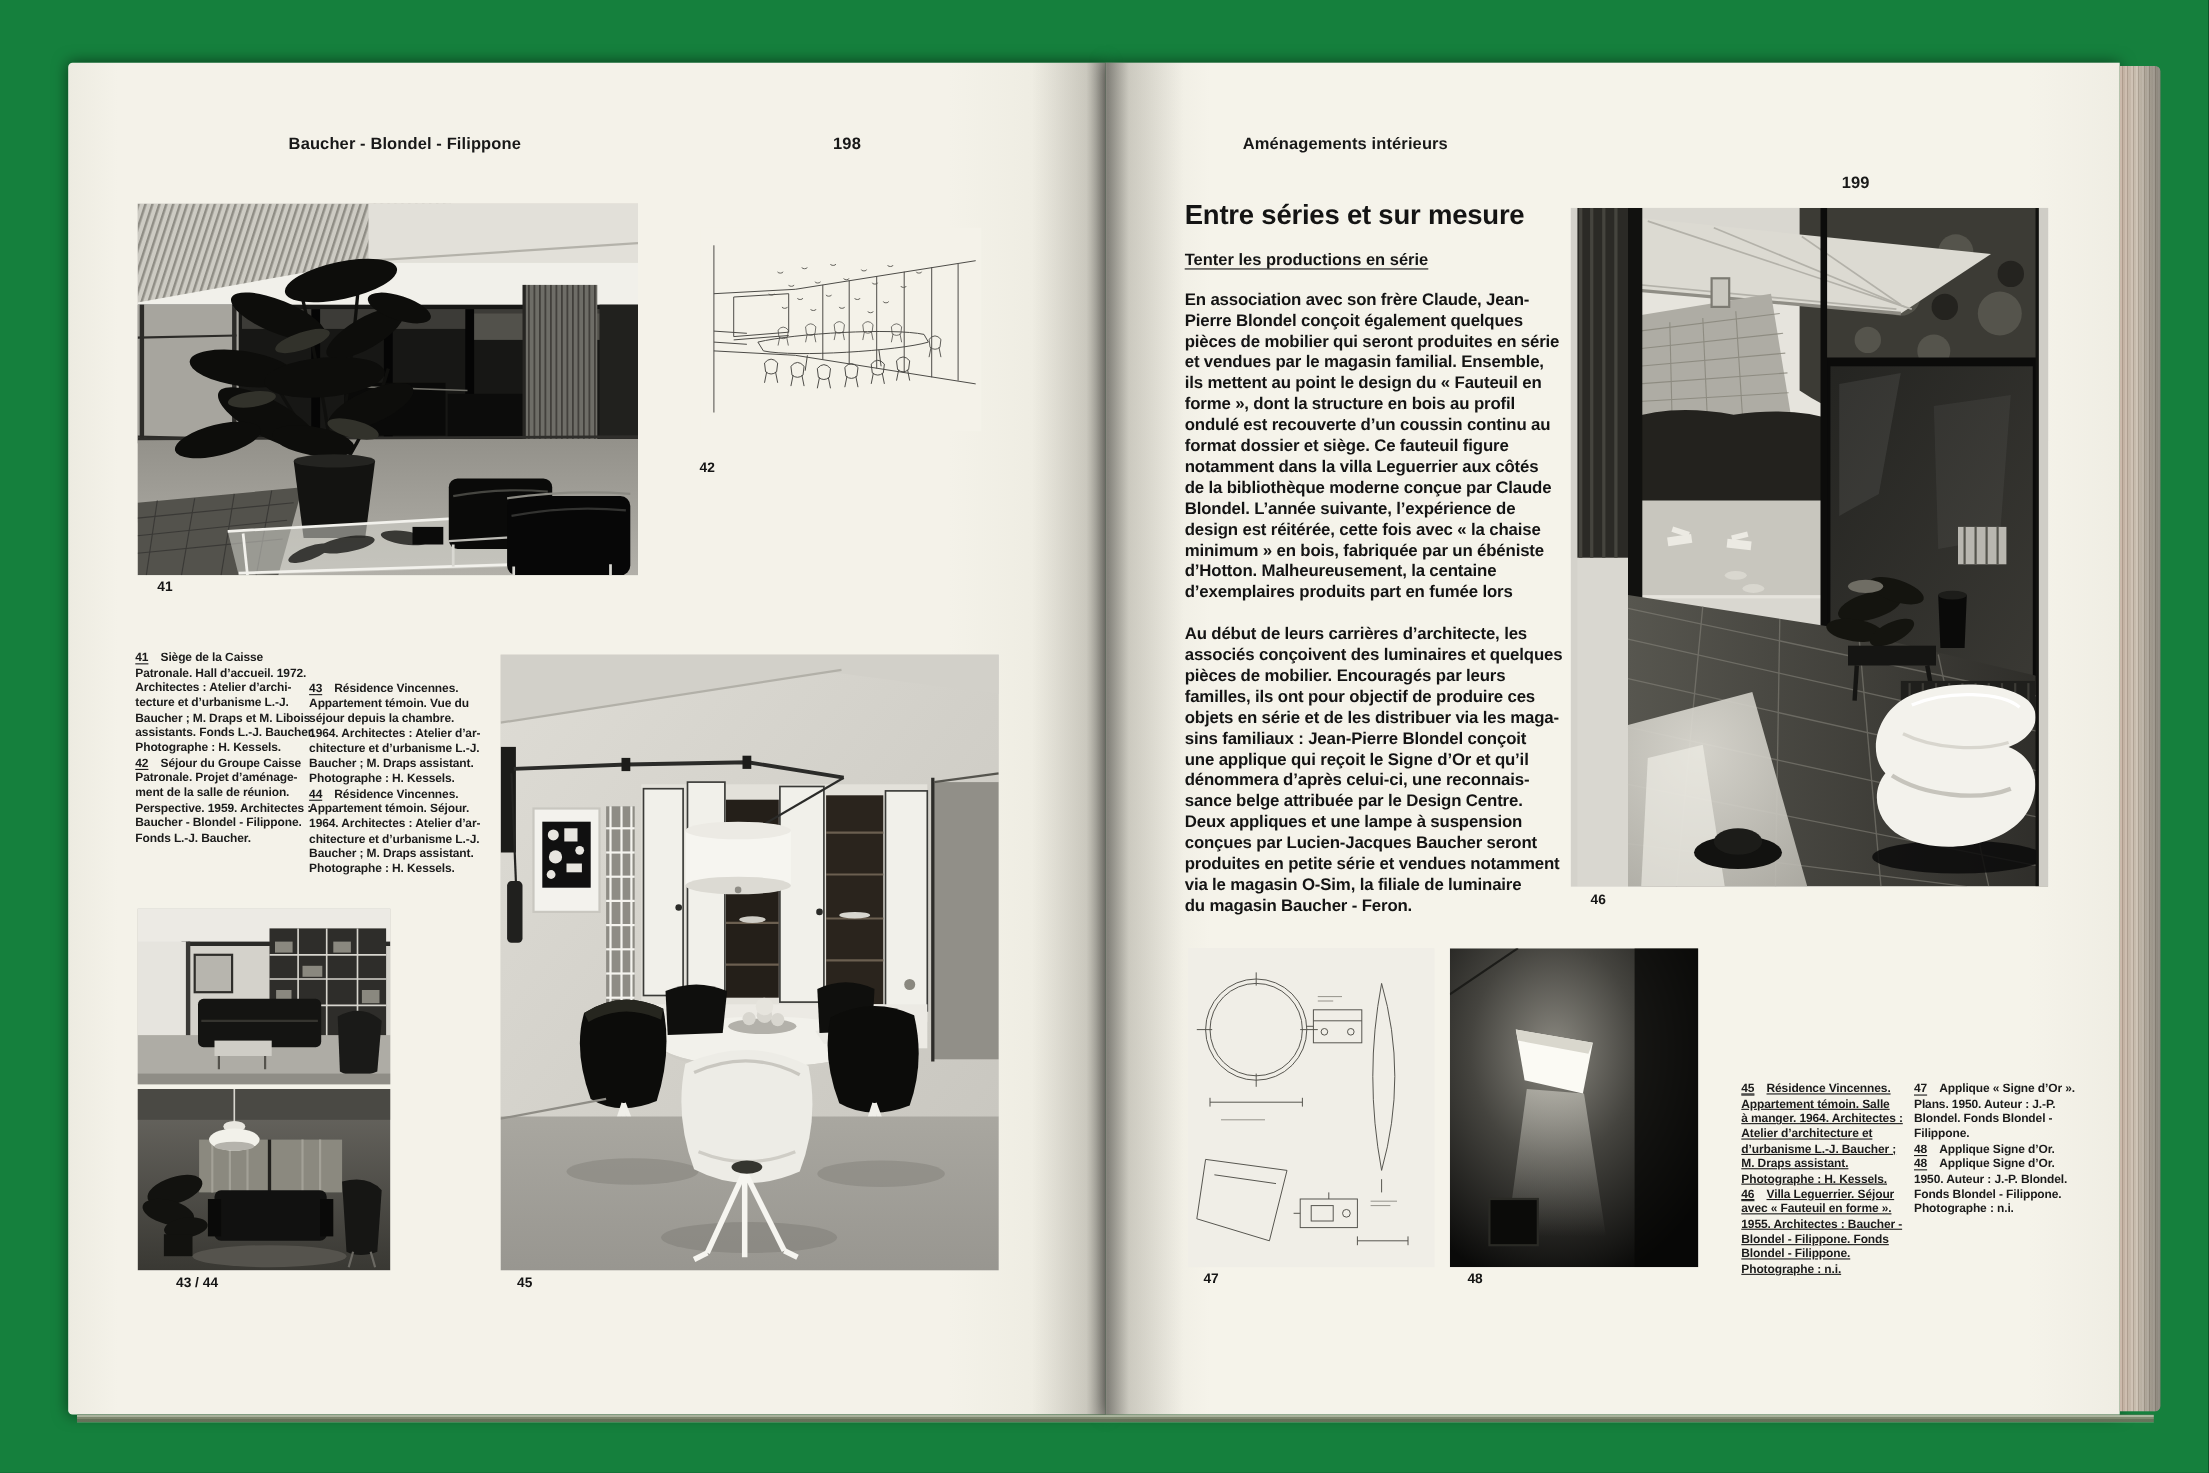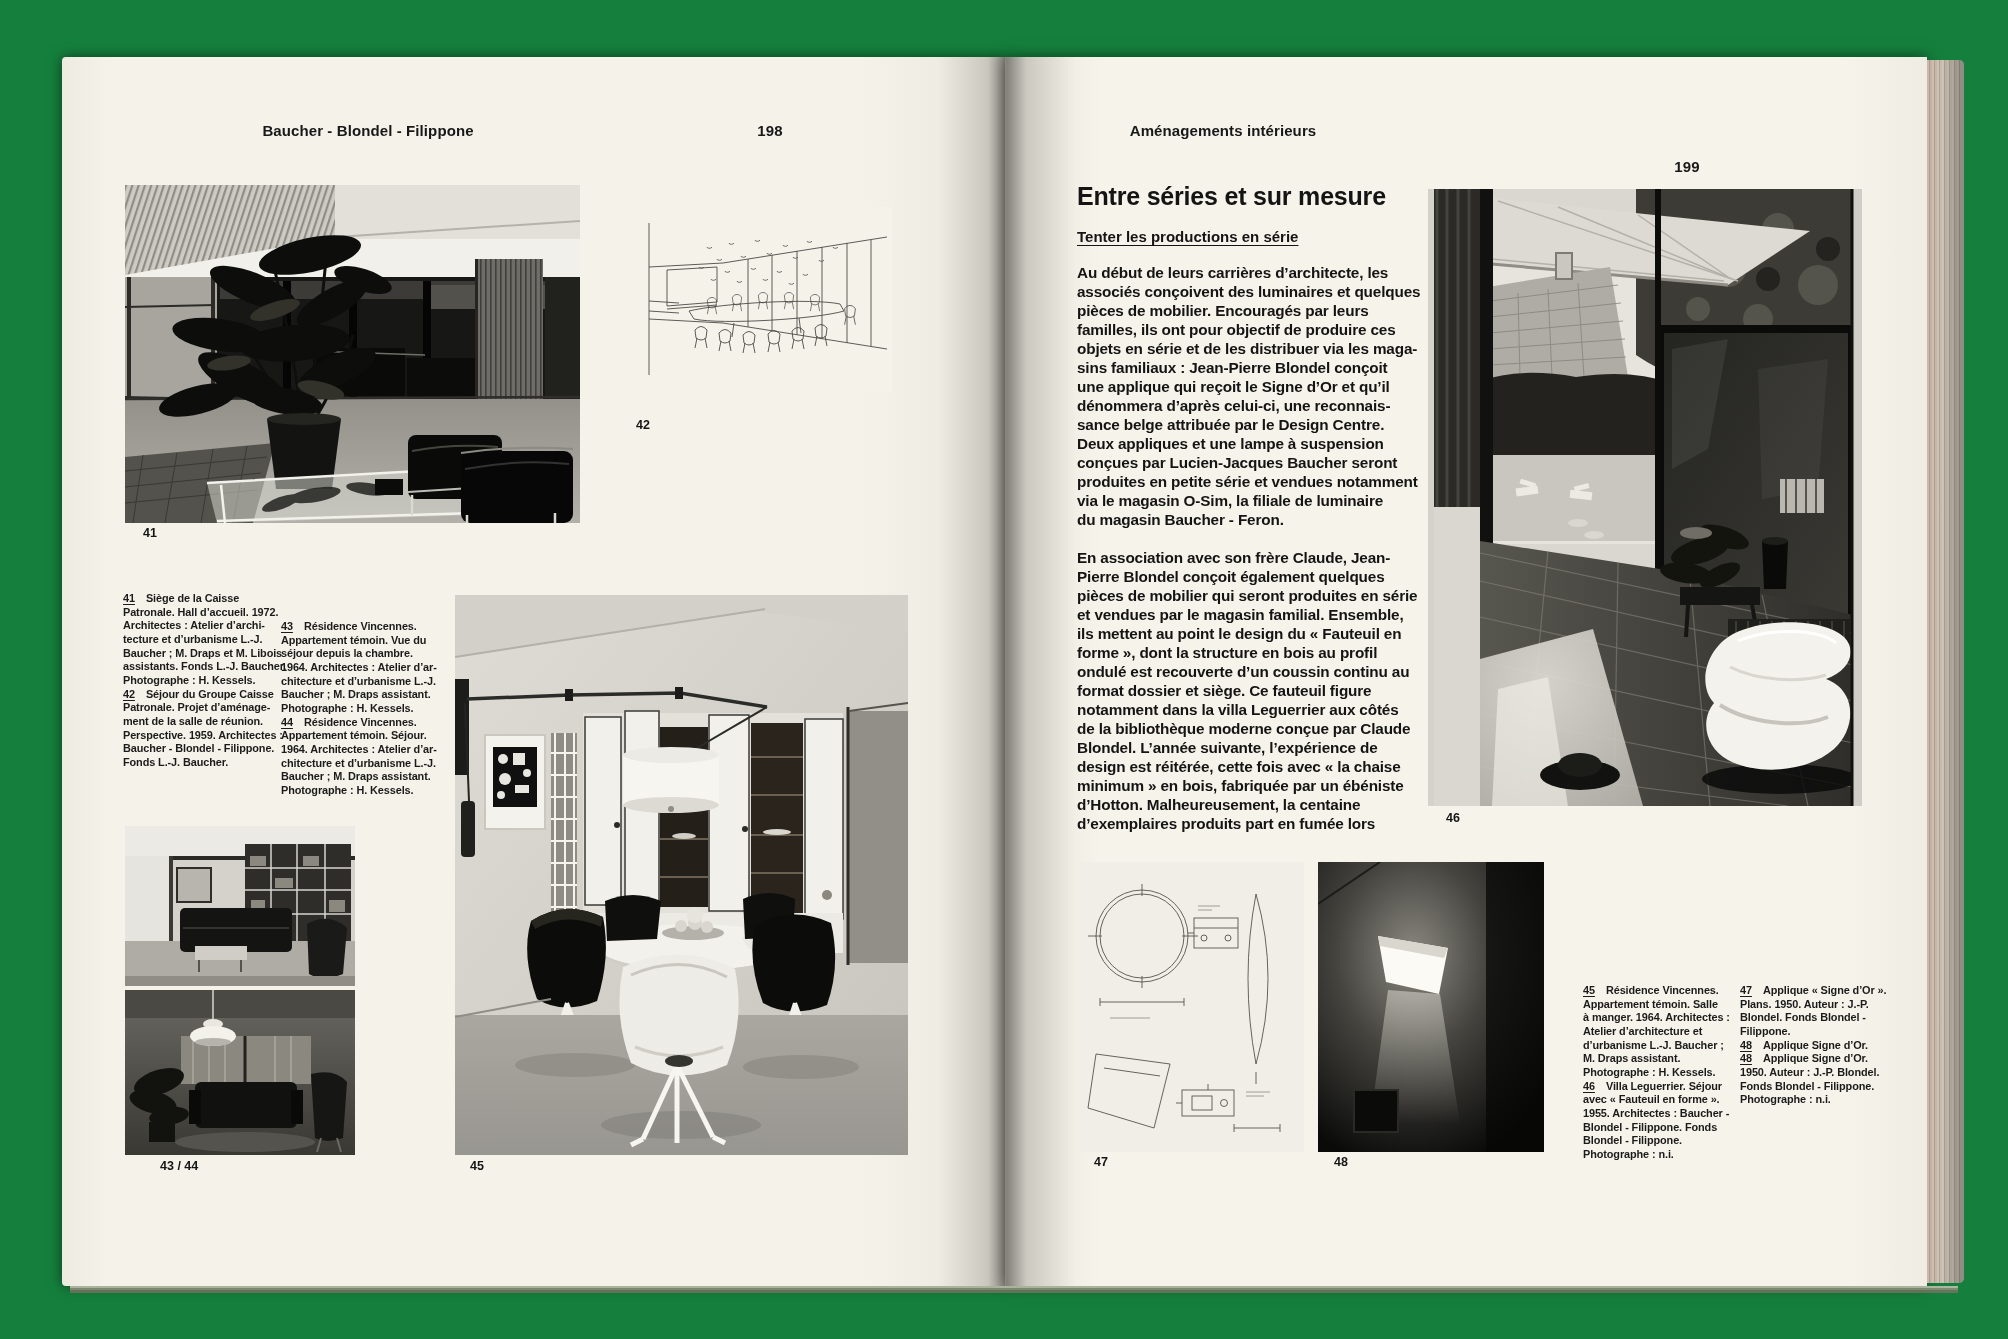--- a/index.html
+++ b/index.html
@@ -468,51 +468,51 @@
 
       <line x1="0" y1="422" x2="96" y2="404" stroke="#8f8d86" stroke-width="2"></line>
     </svg>
   </div>
   <div class="fig" style="left:470px;top:1160px;">45</div>
 
   <div class="sec-title">Entre séries et sur mesure</div>
   <div class="sec-sub">Tenter les productions en série</div>
   <div class="body-col">
     <div class="para">
-        <div class="line">Au début de leurs carrières d’architecte, les</div>
-        <div class="line">associés conçoivent des luminaires et quelques</div>
-        <div class="line">pièces de mobilier. Encouragés par leurs</div>
-        <div class="line">familles, ils ont pour objectif de produire ces</div>
-        <div class="line">objets en série et de les distribuer via les maga-</div>
-        <div class="line">sins familiaux : Jean-Pierre Blondel conçoit</div>
-        <div class="line">une applique qui reçoit le Signe d’Or et qu’il</div>
-        <div class="line">dénommera d’après celui-ci, une reconnais-</div>
-        <div class="line">sance belge attribuée par le Design Centre.</div>
-        <div class="line">Deux appliques et une lampe à suspension</div>
-        <div class="line">conçues par Lucien-Jacques Baucher seront</div>
-        <div class="line">produites en petite série et vendues notamment</div>
-        <div class="line">via le magasin O-Sim, la filiale de luminaire</div>
-        <div class="line">du magasin Baucher - Feron.</div>
-      </div>
-    <div class="para">
         <div class="line">En association avec son frère Claude, Jean-</div>
         <div class="line">Pierre Blondel conçoit également quelques</div>
         <div class="line">pièces de mobilier qui seront produites en série</div>
         <div class="line">et vendues par le magasin familial. Ensemble,</div>
         <div class="line">ils mettent au point le design du « Fauteuil en</div>
         <div class="line">forme », dont la structure en bois au profil</div>
         <div class="line">ondulé est recouverte d’un coussin continu au</div>
         <div class="line">format dossier et siège. Ce fauteuil figure</div>
         <div class="line">notamment dans la villa Leguerrier aux côtés</div>
         <div class="line">de la bibliothèque moderne conçue par Claude</div>
         <div class="line">Blondel. L’année suivante, l’expérience de</div>
         <div class="line">design est réitérée, cette fois avec « la chaise</div>
         <div class="line">minimum » en bois, fabriquée par un ébéniste</div>
         <div class="line">d’Hotton. Malheureusement, la centaine</div>
         <div class="line">d’exemplaires produits part en fumée lors</div>
+      </div>
+    <div class="para">
+        <div class="line">Au début de leurs carrières d’architecte, les</div>
+        <div class="line">associés conçoivent des luminaires et quelques</div>
+        <div class="line">pièces de mobilier. Encouragés par leurs</div>
+        <div class="line">familles, ils ont pour objectif de produire ces</div>
+        <div class="line">objets en série et de les distribuer via les maga-</div>
+        <div class="line">sins familiaux : Jean-Pierre Blondel conçoit</div>
+        <div class="line">une applique qui reçoit le Signe d’Or et qu’il</div>
+        <div class="line">dénommera d’après celui-ci, une reconnais-</div>
+        <div class="line">sance belge attribuée par le Design Centre.</div>
+        <div class="line">Deux appliques et une lampe à suspension</div>
+        <div class="line">conçues par Lucien-Jacques Baucher seront</div>
+        <div class="line">produites en petite série et vendues notamment</div>
+        <div class="line">via le magasin O-Sim, la filiale de luminaire</div>
+        <div class="line">du magasin Baucher - Feron.</div>
       </div>
   </div>
 
   <div class="ph" style="left:1428px;top:189px;width:434px;height:617px;">
     <svg viewBox="0 0 434 617" preserveAspectRatio="none" aria-hidden="true">
       <defs>
         <linearGradient id="g46f" x1="0" y1="0" x2="1" y2="0">
           <stop offset="0" stop-color="#57564f"></stop>
             <stop offset="1" stop-color="#2e2d29"></stop>
         </linearGradient>
@@ -728,21 +728,21 @@
       <rect x="168" width="58" height="290" fill="#070706" opacity=".75"></rect>
       <line x1="0" y1="42" x2="62" y2="0" stroke="#1c1c19" stroke-width="2"></line>
       <polygon points="70,128 122,132 142,262 52,262" fill="url(#g48beam)"></polygon>
       <polygon points="60,74 130,86 121,132 68,120" fill="#fbfaf4"></polygon>
       <polygon points="60,74 130,86 126,96 62,84" fill="#d9d7cd"></polygon>
       <rect x="36" y="228" width="44" height="42" fill="#0b0b09" stroke="#2a2a25" stroke-width="2"></rect>
     </svg>
   </div>
   <div class="fig" style="left:1334px;top:1156px;">48</div>
 
-  <div class="cap" style="left:1583px;top:984px;">
+  <div class="cap" style="left:1583px;top:984px;text-decoration:underline;">
       <div class="line"><span class="cap-num">45</span><span>Résidence Vincennes.</span></div>
       <div class="line">Appartement témoin. Salle</div>
       <div class="line">à manger. 1964. Architectes :</div>
       <div class="line">Atelier d’architecture et</div>
       <div class="line">d’urbanisme L.-J. Baucher ;</div>
       <div class="line">M. Draps assistant.</div>
       <div class="line">Photographe : H. Kessels.</div>
       <div class="line"><span class="cap-num">46</span><span>Villa Leguerrier. Séjour</span></div>
       <div class="line">avec « Fauteuil en forme ».</div>
       <div class="line">1955. Architectes : Baucher -</div>

